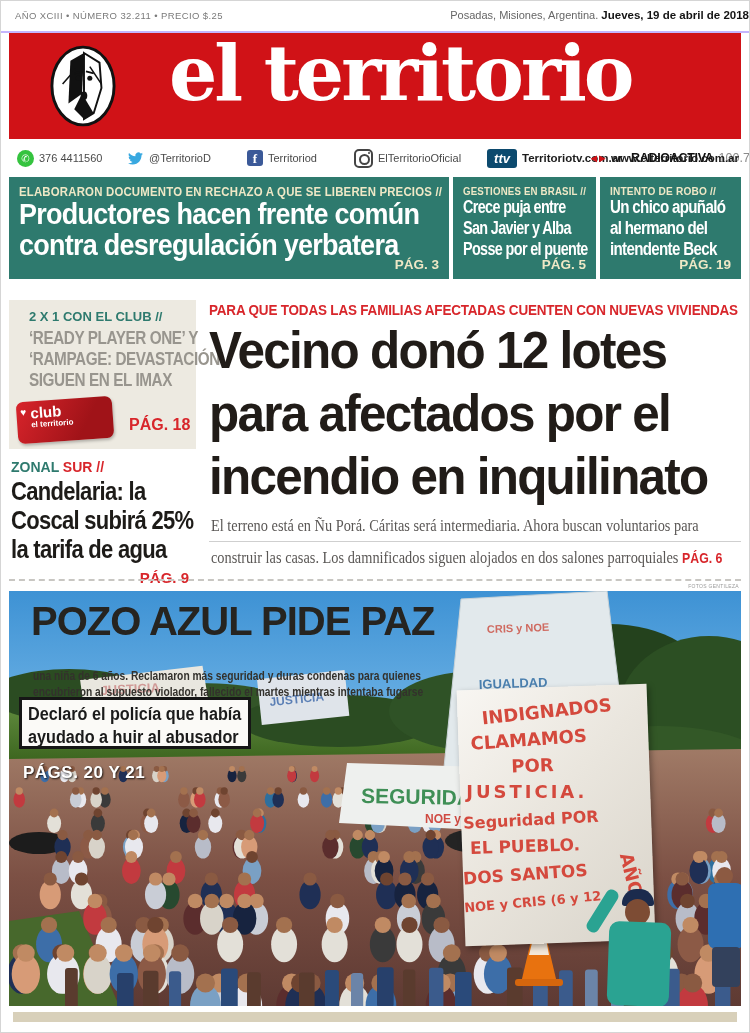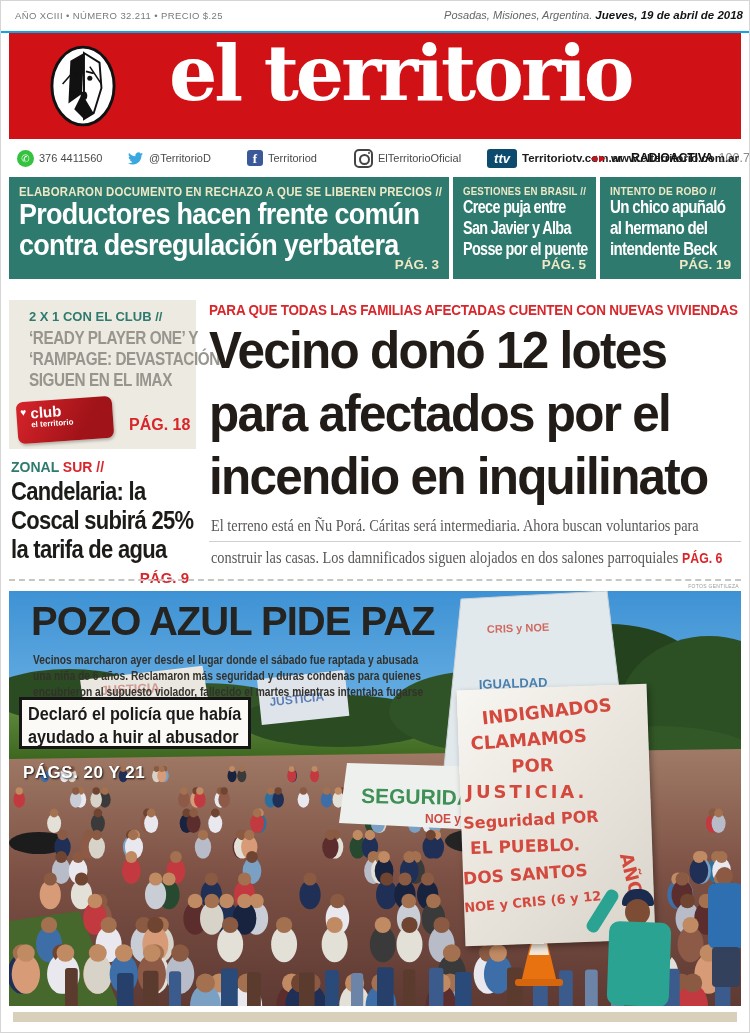--- a/index.html
+++ b/index.html
@@ -4,23 +4,23 @@
 <style>
   html,body{margin:0;padding:0;background:#fff;}
   #page{position:relative;width:748px;height:1031px;background:#fff;
         border:1px solid #d5d5d5;overflow:hidden;
         font-family:"Liberation Sans",sans-serif;}
   .abs{position:absolute;}
   .nowrap{white-space:nowrap;}
   .sqz{transform-origin:left center;display:inline-block;}
 
   
-  #topbar{left:0;top:0;width:748px;height:30px;border-bottom:2px solid #0ea5e9;}
+  #topbar{left:0;top:0;width:748px;height:30px;border-bottom:2px solid #c4b5fd;}
   #issue-line{left:14px;top:9px;font-size:9.5px;color:#7a7a7a;letter-spacing:.4px;}
-  #location-date{right:6px;top:8px;font-size:11px;color:#666;font-style:italic;}
+  #location-date{right:0;top:8px;font-size:11px;color:#666;}
   #location-date b{color:#141414;font-size:11.5px;}
 
   
   #masthead{left:8px;top:32px;width:732px;height:106px;background:#d01217;}
   #logo-oval{left:40px;top:12px;}
   #masthead-title{left:160px;top:-4px;width:570px;color:#fff;
      font-family:"DejaVu Serif","Liberation Serif",serif;font-weight:bold;
      font-size:76px;letter-spacing:-3px;}
 
   
@@ -661,21 +661,20 @@
       <div id="kid-head"></div>
         <div id="kid-torso"></div>
     </div>
     <div class="abs" id="right-person">
       <div id="rp-head"></div>
         <div id="rp-torso"></div>
         <div id="rp-legs"></div>
     </div>
 
     <div class="abs nowrap" id="photo-title">POZO AZUL PIDE PAZ</div>
-    <div class="abs photo-deck nowrap" id="pdeck1"><span class="sqz" style="transform:scaleX(.82);">Vecinos marcharon ayer desde el lugar donde el sábado fue raptada y abusada</span></div>
     <div class="abs photo-deck nowrap" id="pdeck2"><span class="sqz" style="transform:scaleX(.82);">una niña de 6 años. Reclamaron más seguridad y duras condenas para quienes</span></div>
     <div class="abs photo-deck nowrap" id="pdeck3"><span class="sqz" style="transform:scaleX(.82);">encubrieron al supuesto violador, fallecido el martes mientras intentaba fugarse</span></div>
     <div class="abs" id="note-box">
       <div class="nowrap"><span class="sqz" style="transform:scaleX(.9);">Declaró el policía que había</span></div>
       <div class="nowrap"><span class="sqz" style="transform:scaleX(.9);">ayudado a huir al abusador</span></div>
     </div>
     <div class="abs nowrap" id="photo-pages">PÁGS. 20 Y 21</div>
   </div>
 
   <div class="abs" id="bottom-bar"></div>

